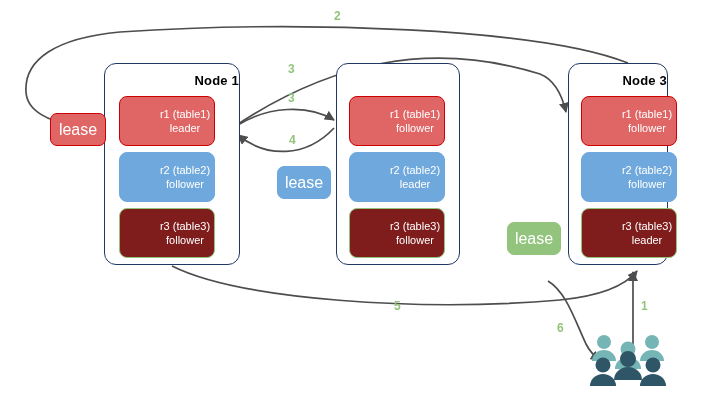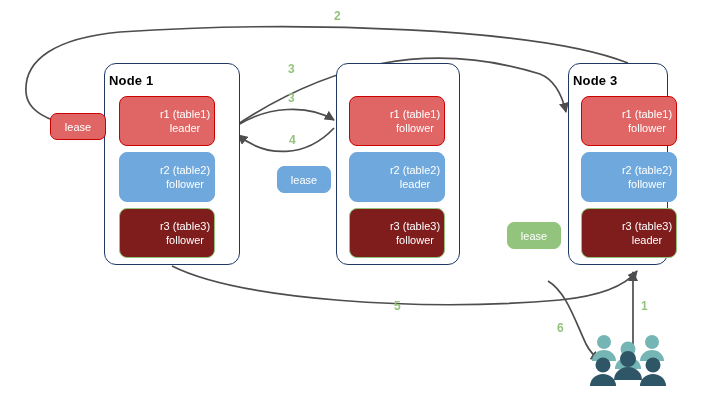--- a/index.html
+++ b/index.html
@@ -16,23 +16,23 @@
 
   .node-box{
     position:absolute;
     border:1.4px solid #1f3864;
     border-radius:12px;
     background:#ffffff;
     box-sizing:border-box;
   }
   .node-title{
     position:absolute;
-    left:4px;right:0;
+    left:15px;right:0;
     top:9px;
-    text-align:left;
+    text-align:right;
     font-size:13px;
     font-weight:bold;
     color:#000000;
     letter-spacing:.2px;
   }
   .replica{
     position:absolute;
     left:14px;
     width:96px;
     height:50px;
@@ -54,22 +54,22 @@
   .r-green{background:#7f1d1d;border:1.6px solid #93c47d;}
 
   .lease{
     position:absolute;
     border-radius:7px;
     box-sizing:border-box;
     display:flex;
     align-items:center;
     justify-content:center;
     color:#ffffff;
-    font-size:11px;
-    height:27px;
+    font-size:16px;
+    height:33px;
   }
   .lease-red{background:#e06666;border:1.6px solid #cc0000;}
   .lease-blue{background:#6fa8dc;border:1.6px solid #6fa8dc;}
   .lease-green{background:#93c47d;border:1.6px solid #93c47d;}
 
   .step-num{
     position:absolute;
     font-size:12px;
     font-weight:bold;
     color:#93c47d;

